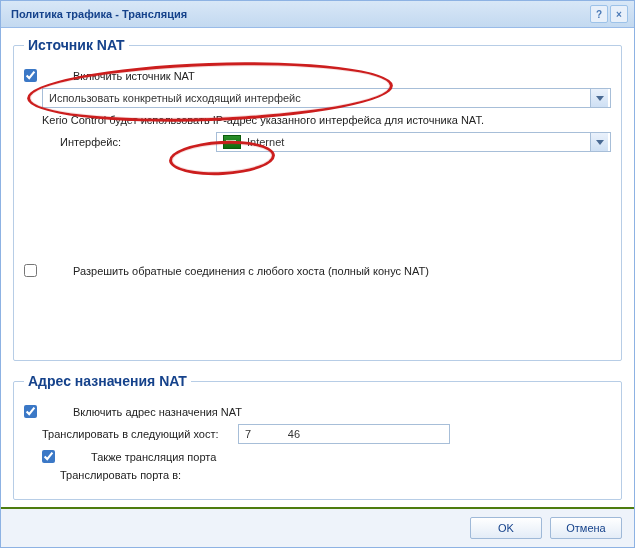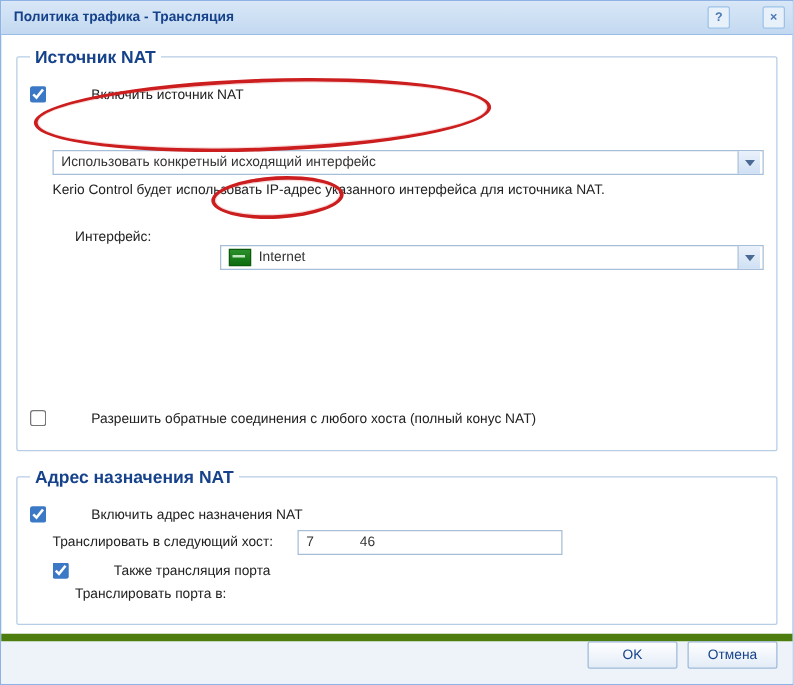--- a/index.html
+++ b/index.html
@@ -20,21 +20,20 @@
   }
   .titlebar {
     height: 26px;
     background: linear-gradient(#d8e7f7, #c3d9f0);
     border-bottom: 1px solid #99bbe8;
     display: flex;
     align-items: center;
     padding: 0 6px 0 10px;
     color: #15428b;
     font-weight: bold;
-    gap: 24px;
   }
   .titlebar-title { flex: 1; font-size: 11px; }
   .title-btn {
     width: 16px; height: 16px;
     margin-left: 2px;
     border: 1px solid #9cc2e9;
     background: #e8f0fa;
     border-radius: 2px;
     display: flex;
     align-items: center;
@@ -59,39 +58,38 @@
     position: relative;
   }
   fieldset.group > legend {
     color: #15428b;
     font-weight: bold;
     font-size: 14px;
     padding: 0 4px;
   }
   .row { margin: 6px 0; display: flex; align-items: center; }
   .indent { padding-left: 18px; }
-  .indent2 { padding-left: 36px; }
+  .indent2 { padding-left: 36px; gap: 40px; }
   input[type=checkbox] {
     margin: 0 5px 0 0;
     width: 13px; height: 13px;
     accent-color: #3b78c6;
   }
   label { cursor: default; padding-left: 31px; }
   .combo {
     flex: 1;
     height: 20px;
     border: 1px solid #a7bed8;
     background: #fff;
     display: flex;
     align-items: center;
     padding: 0 2px 0 6px;
     box-sizing: border-box;
     position: relative;
     color: #333;
-    margin-top: 32px;
   }
   .combo .combo-text { flex: 1; overflow: hidden; white-space: nowrap; }
   .combo .combo-trigger {
     width: 17px; height: 18px;
     background: linear-gradient(#eaf1fb, #cfe0f4);
     border-left: 1px solid #a7bed8;
     display: flex; align-items: center; justify-content: center;
     cursor: pointer;
   }
   .combo .combo-trigger::after {
@@ -133,23 +131,24 @@
     font-size: 11px;
     color: #333;
   }
   .host-field { width: 212px; }
   .port-field { width: 80px; }
   .spacer-big { height: 100px; }
   .footer {
     position: absolute;
     left: 0; right: 0; bottom: 0;
     height: 40px;
-    border-top: 6px solid #4d7c0f;
+    border-top: 2px solid #4d7c0f;
     background: #eef3fa;
     display: flex;
+    align-items: center;
     justify-content: flex-end;
     padding: 0 12px;
     box-sizing: border-box;
   }
   .btn {
     min-width: 72px;
     height: 22px;
     margin-left: 8px;
     border: 1px solid #9fb9d8;
     background: linear-gradient(#ffffff, #e3ecf7);

